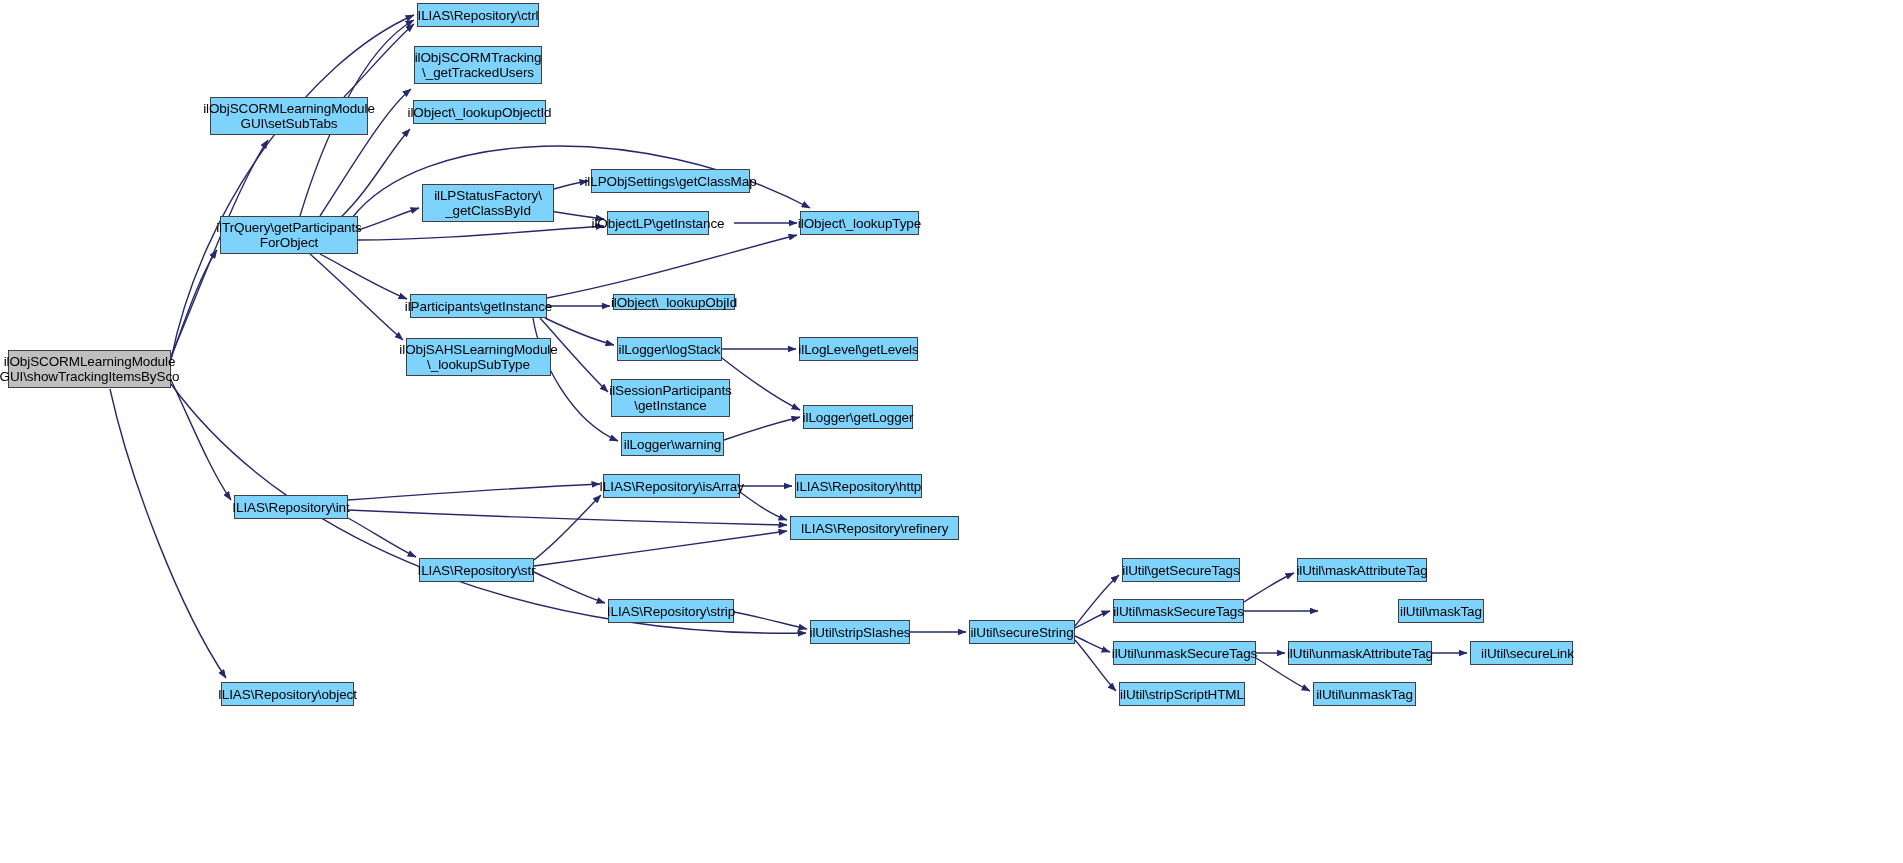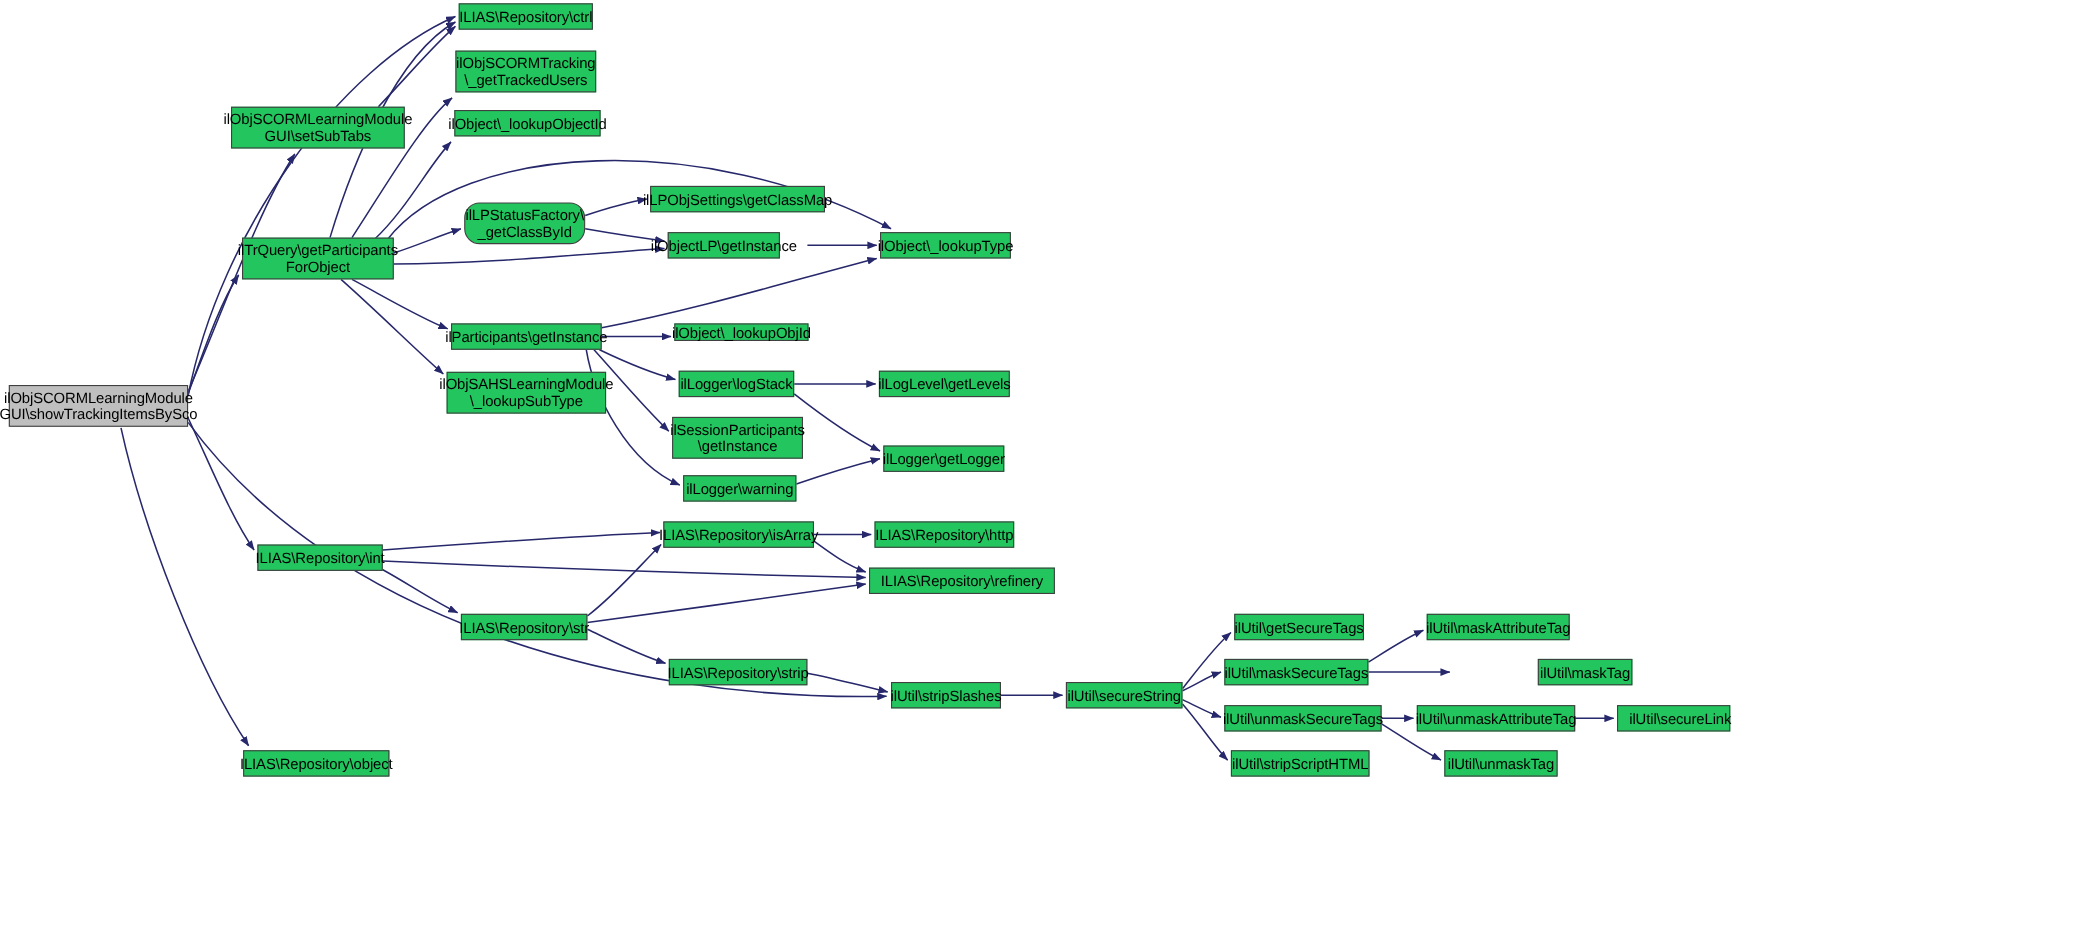--- a/index.html
+++ b/index.html
@@ -20,21 +20,21 @@
     left: 0;
     top: 0;
     width: 1903px;
     height: 863px;
     pointer-events: none;
   }
   .node {
     position: absolute;
     box-sizing: border-box;
     border: 1px solid #404040;
-    background: #22c55e;
+    background: #7dd3fc;
     color: #000000;
     font-size: 13.5px;
     line-height: 15px;
     display: flex;
     align-items: center;
     justify-content: center;
     text-align: center;
     white-space: pre-line;
     padding: 1px 4px;
     letter-spacing: -0.1px;
@@ -107,21 +107,21 @@
   <div id="node-layer">
       <div class="node root" style="left: 8px; top: 350px; width: 163px; height: 38px;">ilObjSCORMLearningModule
 GUI\showTrackingItemsBySco</div>
       <div class="node" style="left: 417px; top: 3px; width: 122px; height: 24px;">ILIAS\Repository\ctrl</div>
       <div class="node" style="left: 414px; top: 46px; width: 128px; height: 38px;">ilObjSCORMTracking
 \_getTrackedUsers</div>
       <div class="node" style="left: 210px; top: 97px; width: 158px; height: 38px;">ilObjSCORMLearningModule
 GUI\setSubTabs</div>
       <div class="node" style="left: 413px; top: 100px; width: 133px; height: 24px;">ilObject\_lookupObjectId</div>
       <div class="node" style="left: 591px; top: 169px; width: 159px; height: 24px;">ilLPObjSettings\getClassMap</div>
-      <div class="node" style="left: 422px; top: 184px; width: 110px; height: 38px; border-radius: 14px;">ilLPStatusFactory\
+      <div class="node" style="left: 422px; top: 184px; width: 132px; height: 38px;">ilLPStatusFactory\
 _getClassById</div>
       <div class="node" style="left: 607px; top: 211px; width: 102px; height: 24px;">ilObjectLP\getInstance</div>
       <div class="node" style="left: 800px; top: 211px; width: 119px; height: 24px;">ilObject\_lookupType</div>
       <div class="node" style="left: 220px; top: 216px; width: 138px; height: 38px;">ilTrQuery\getParticipants
 ForObject</div>
       <div class="node" style="left: 410px; top: 294px; width: 137px; height: 24px;">ilParticipants\getInstance</div>
       <div class="node" style="left: 613px; top: 294px; width: 122px; height: 16px;">ilObject\_lookupObjId</div>
       <div class="node" style="left: 406px; top: 338px; width: 145px; height: 38px;">ilObjSAHSLearningModule
 \_lookupSubType</div>
       <div class="node" style="left: 617px; top: 337px; width: 105px; height: 24px;">ilLogger\logStack</div>

